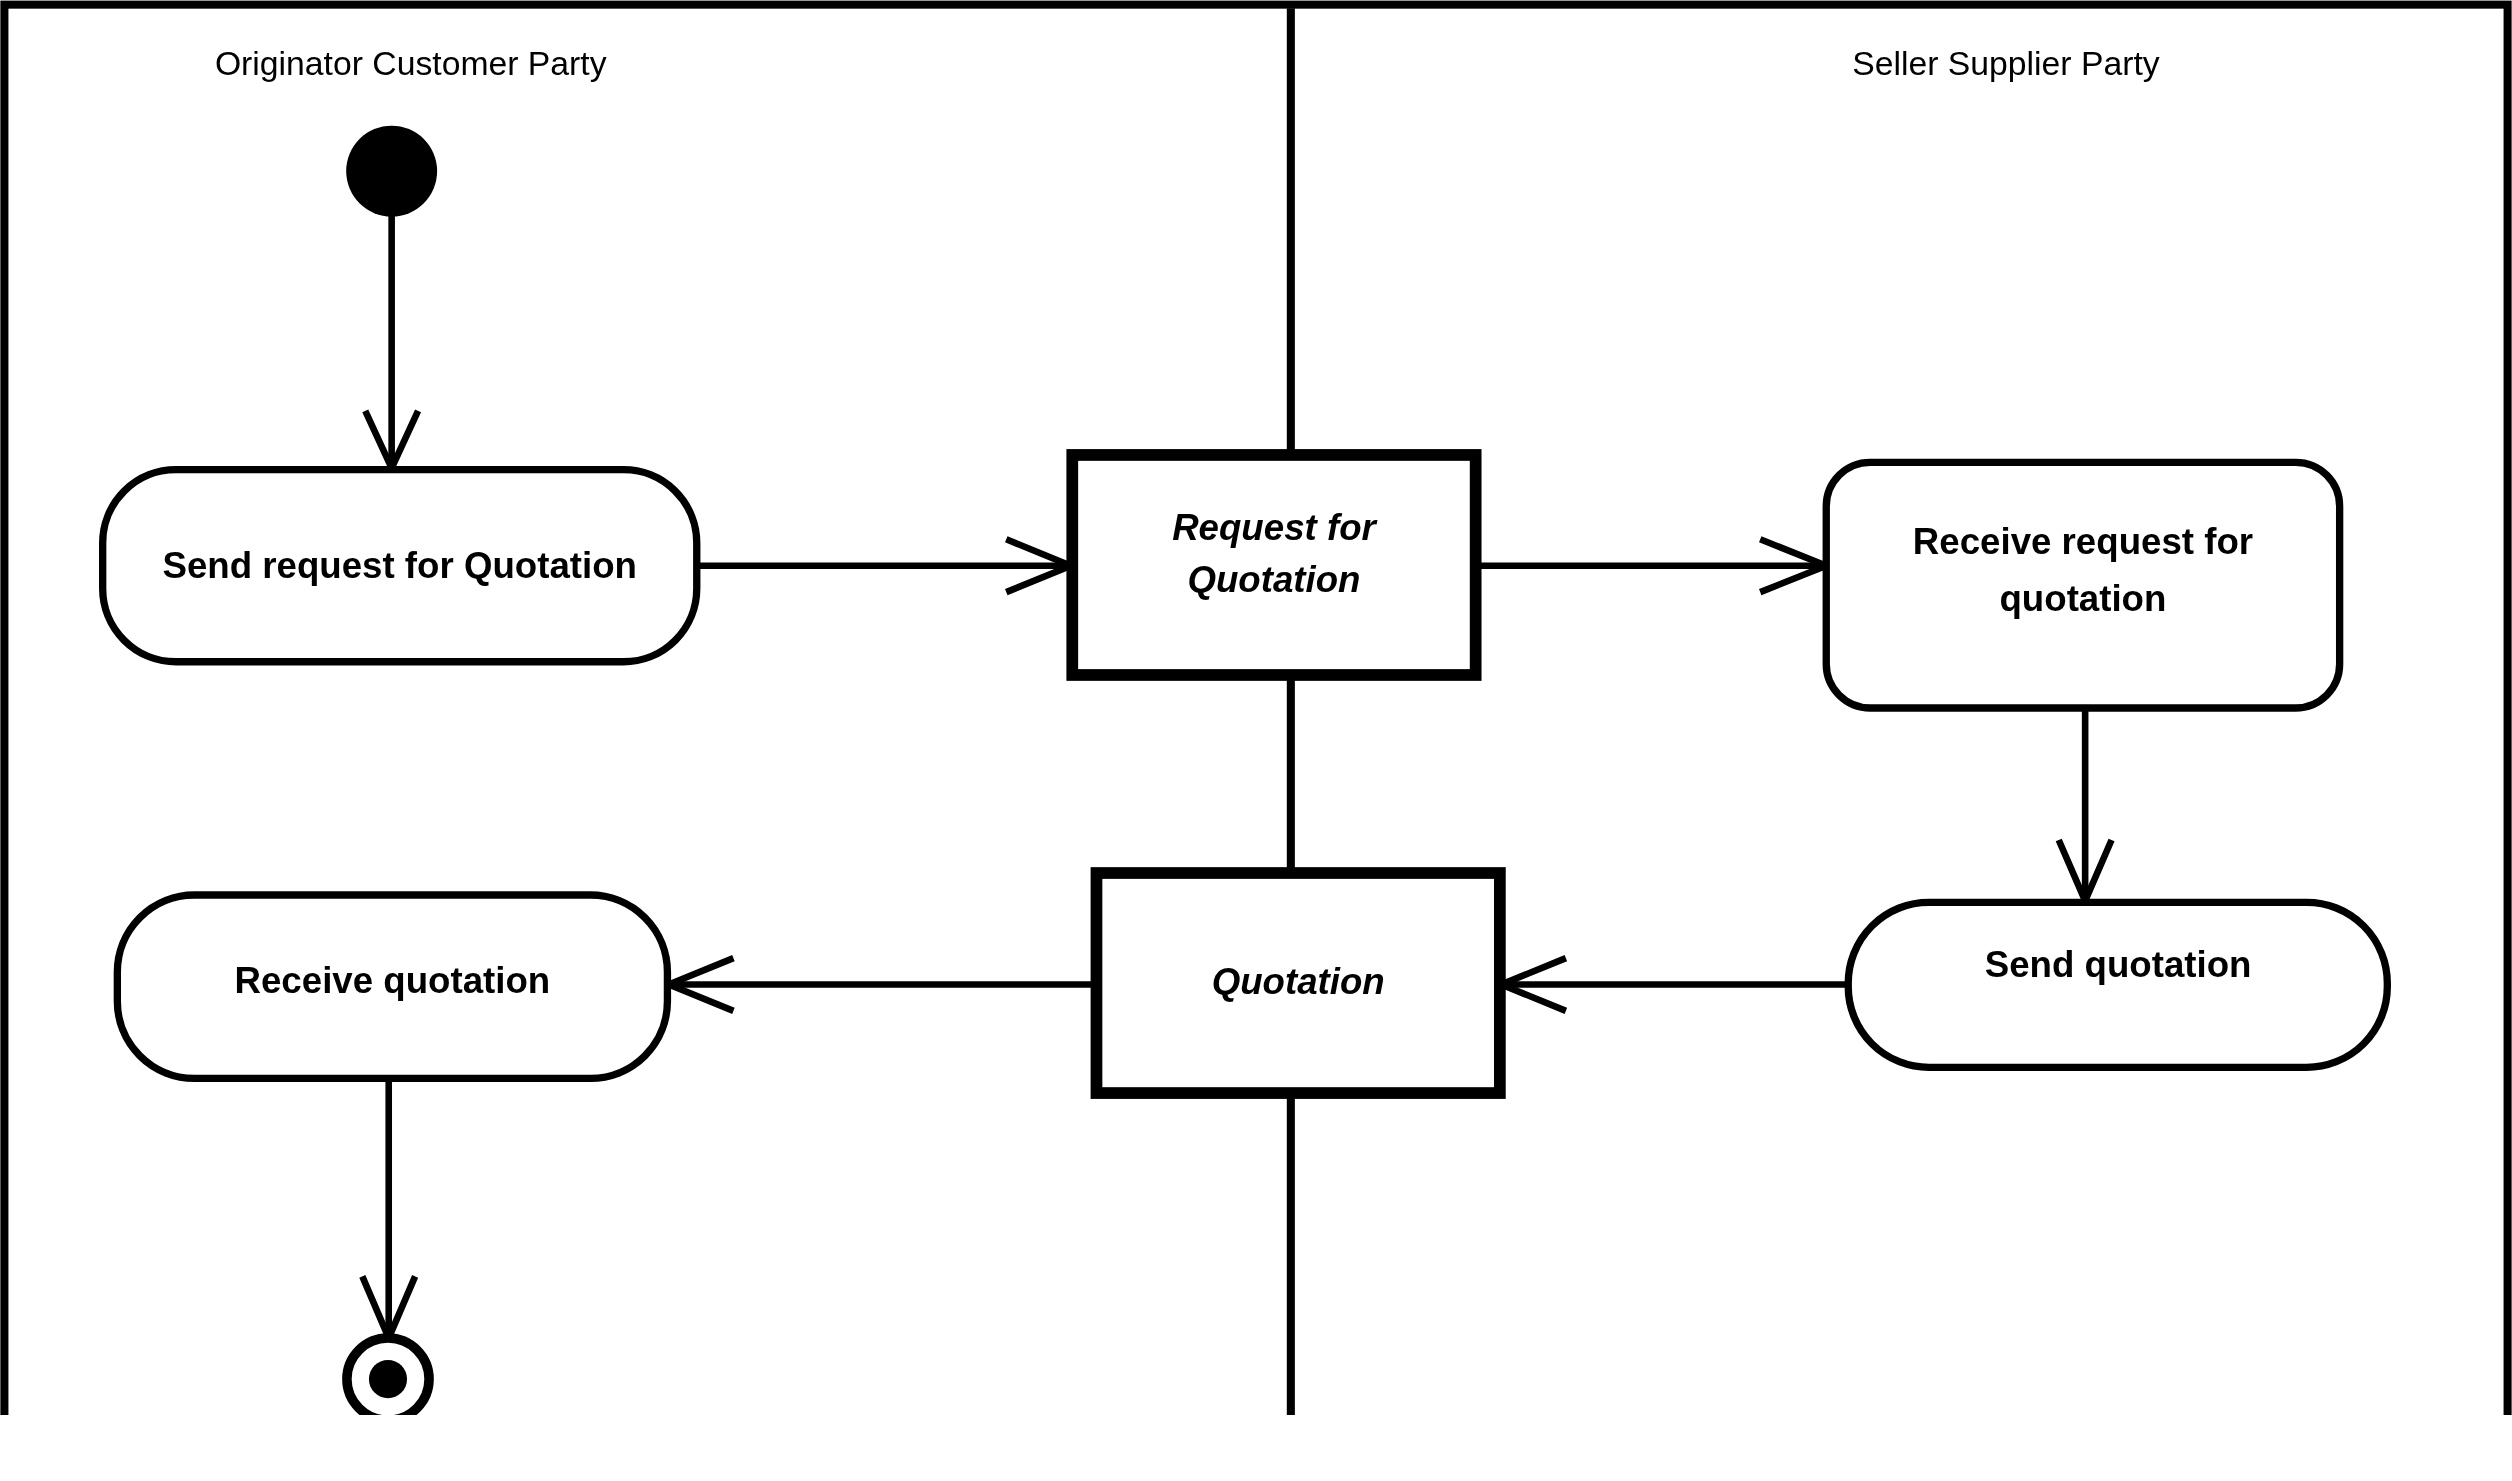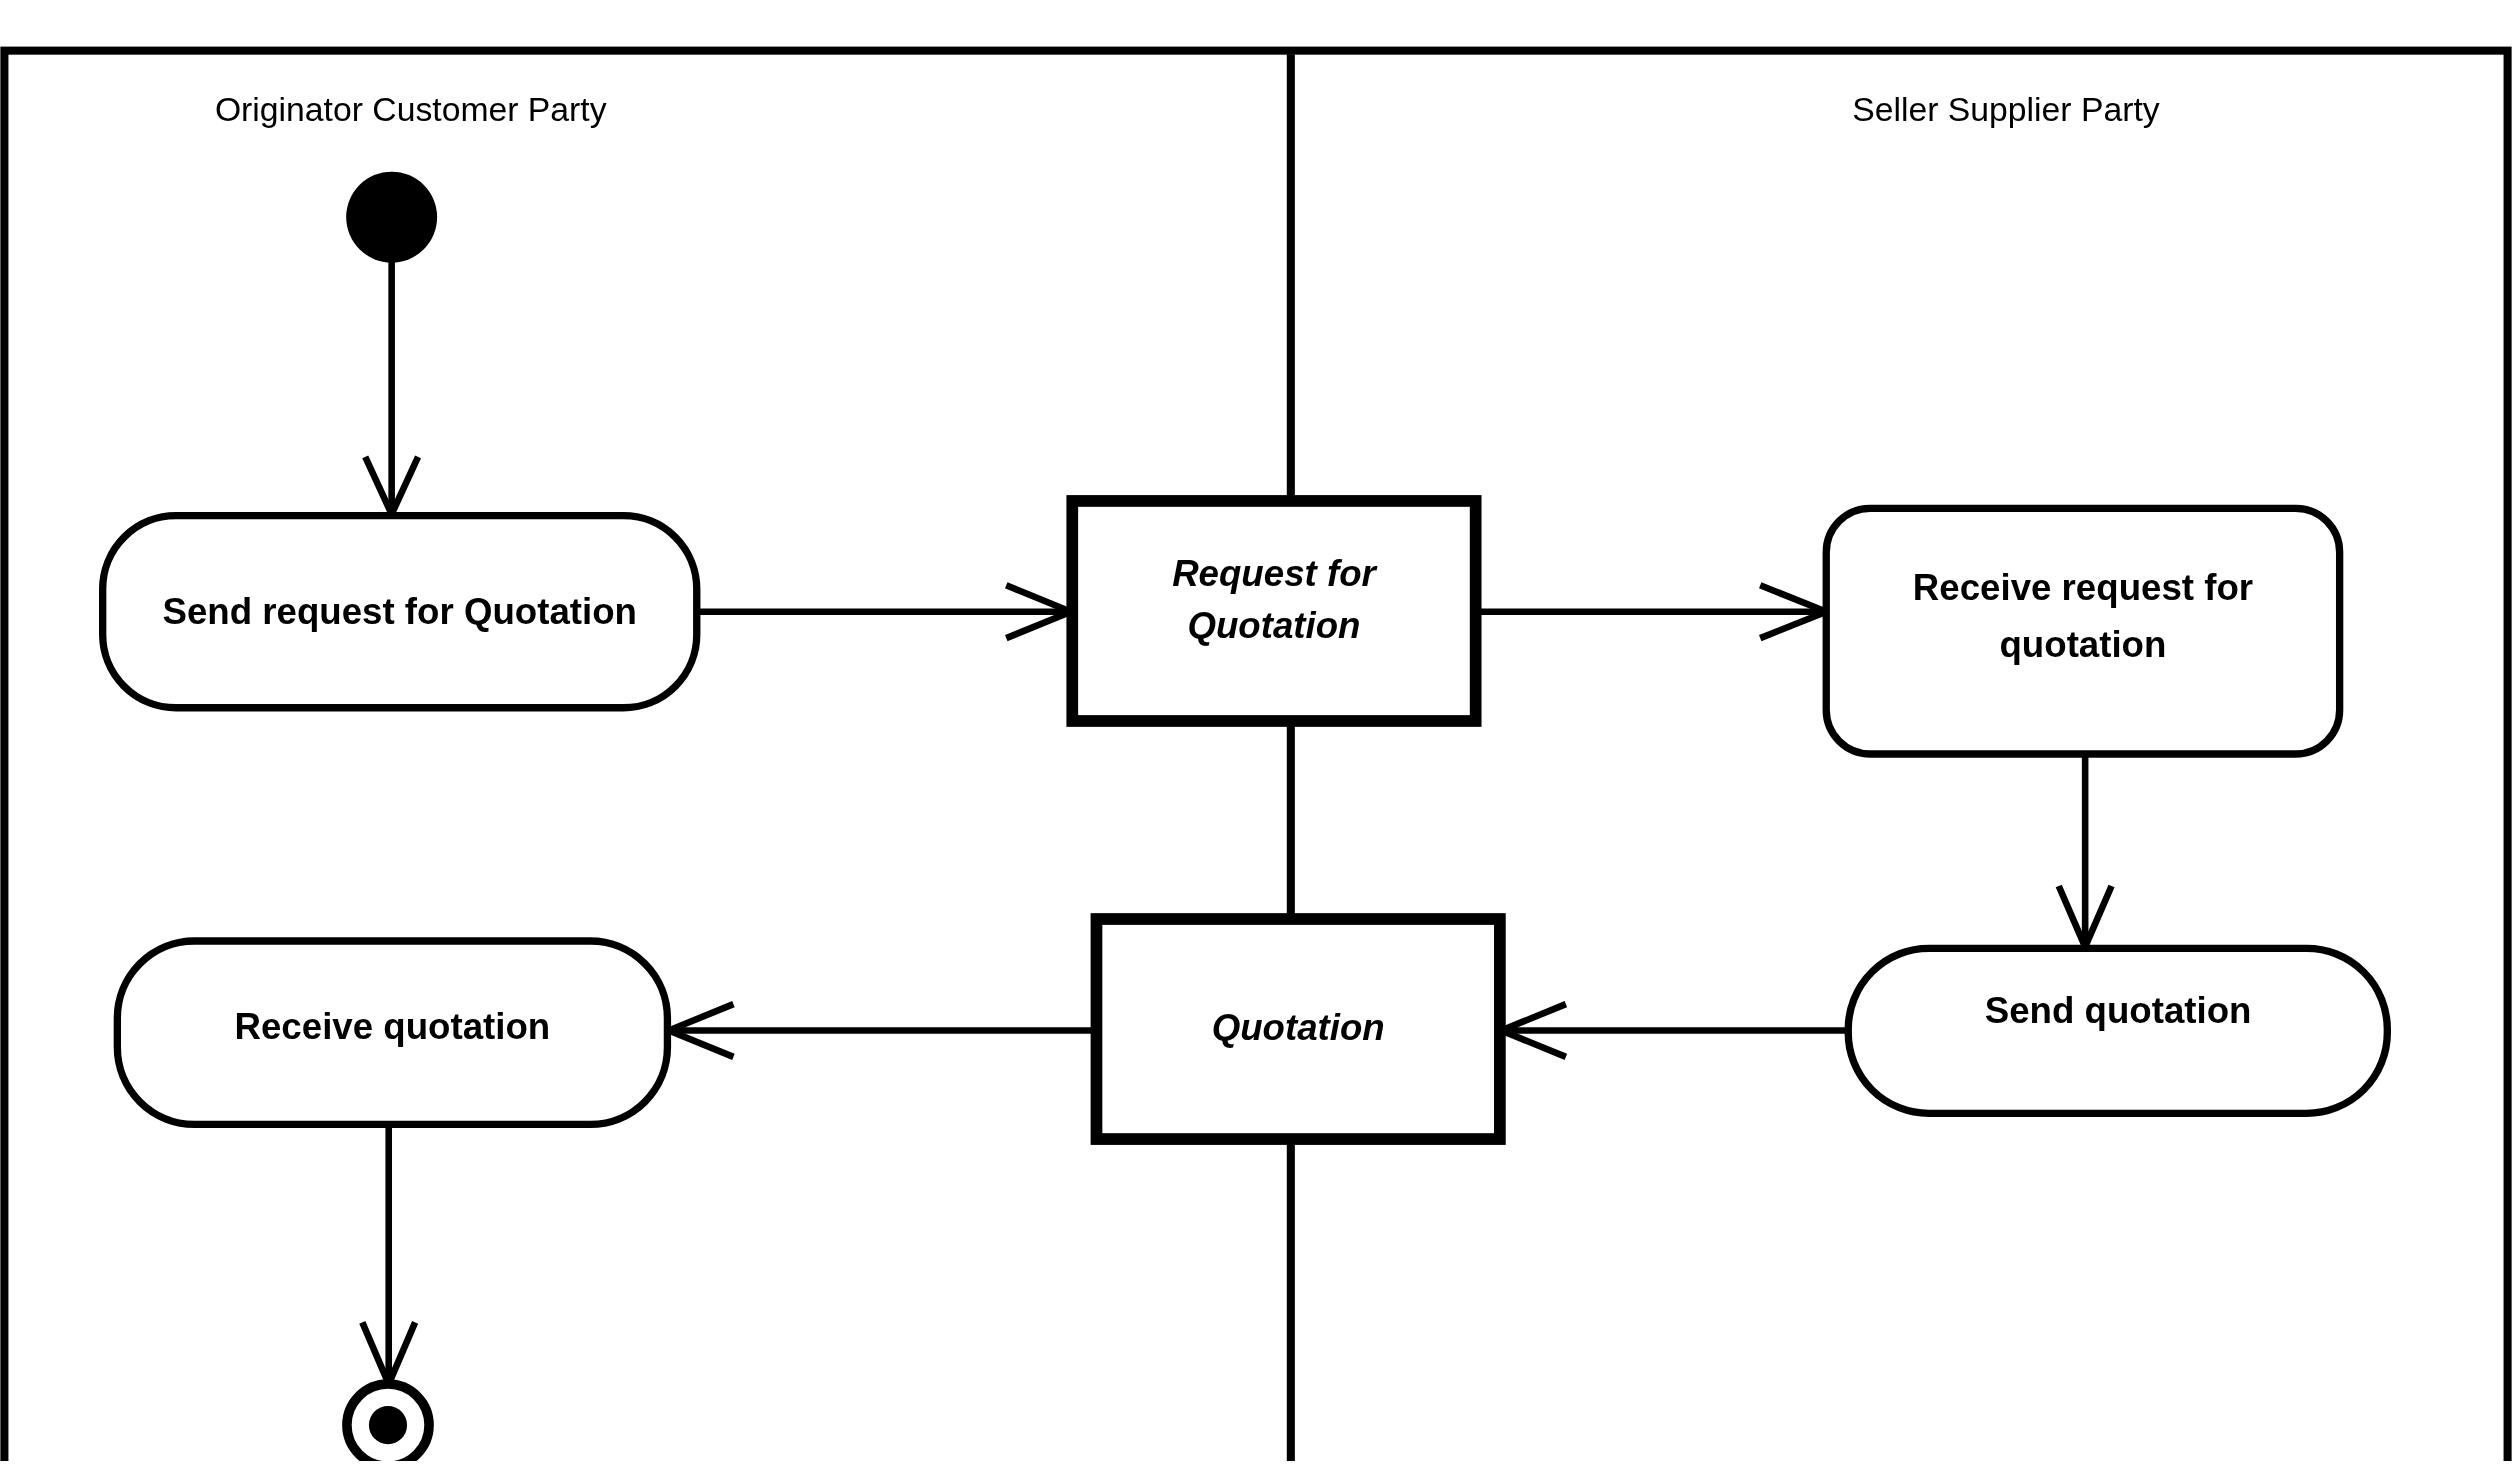--- a/index.html
+++ b/index.html
@@ -11,21 +11,20 @@
     width: 2512px;
     height: 1482px;
     font-family: "Liberation Sans", sans-serif;
   }
   #diagram-root {
     position: relative;
     width: 2512px;
     height: 1415px;
     overflow: hidden;
     background: #ffffff;
-    margin-top: 46px;
   }
   svg#uml-canvas {
     display: block;
     width: 2512px;
     height: 1482px;
   }
   .frame-rect {
     fill: none;
     stroke: #000000;
     stroke-width: 11;

